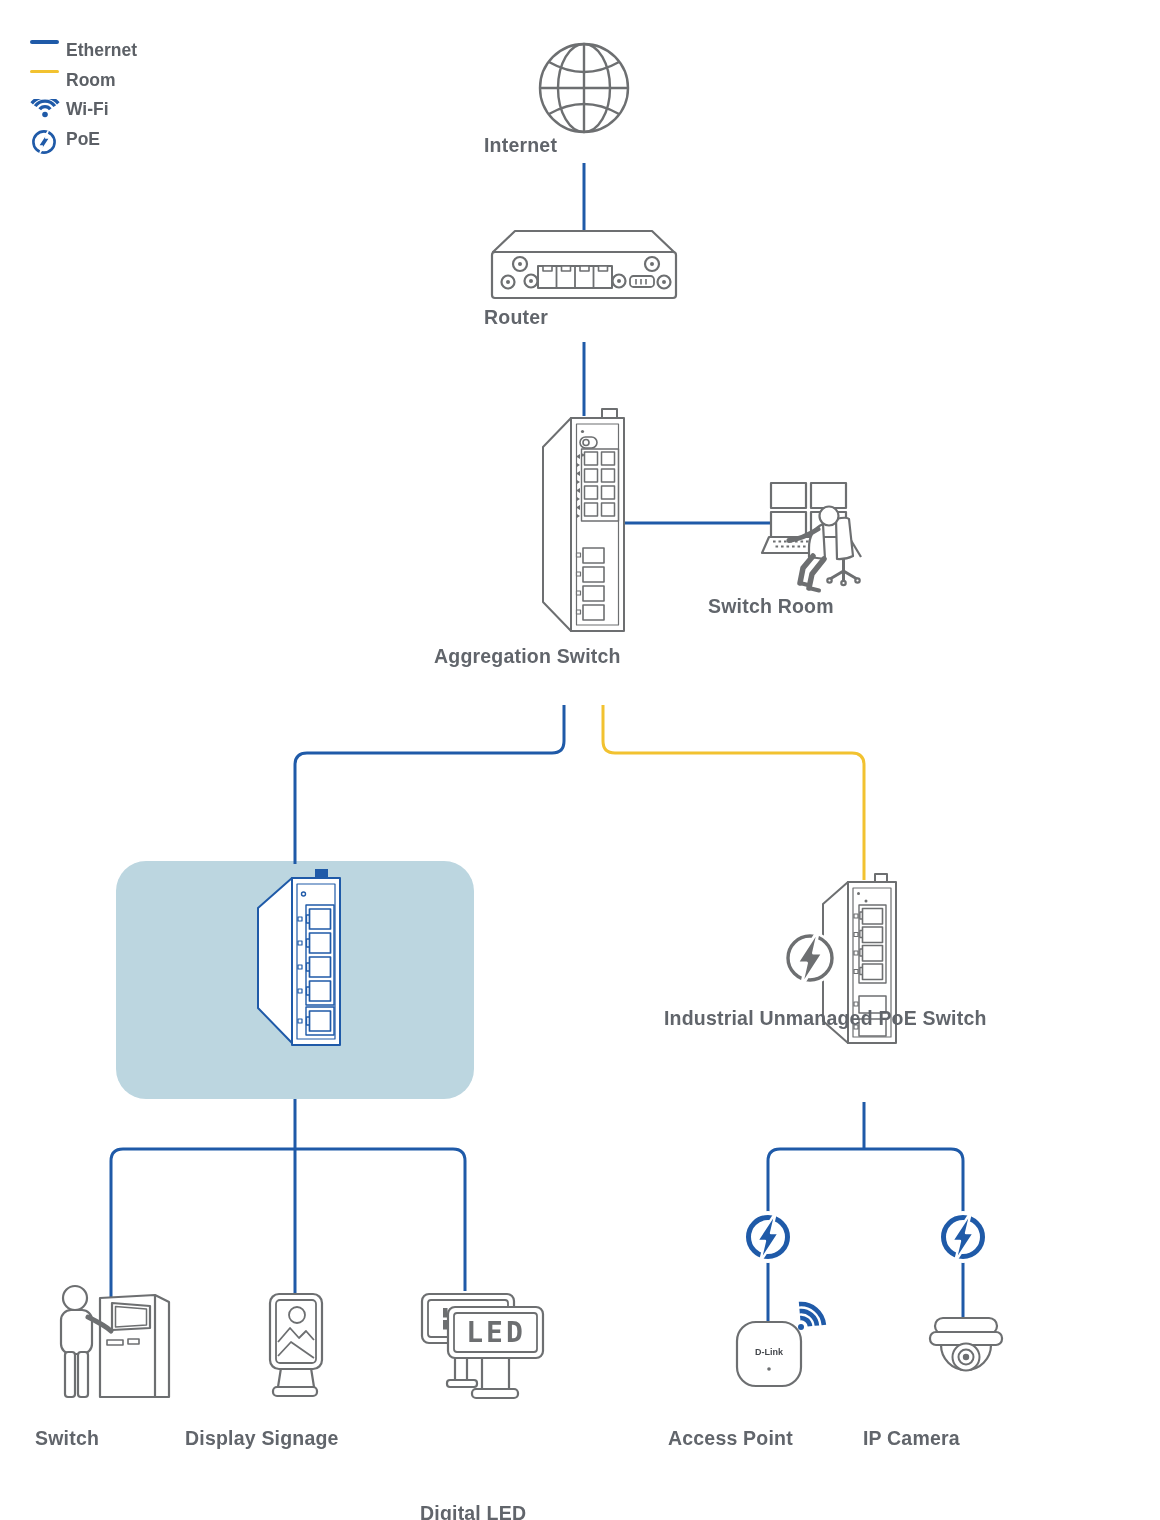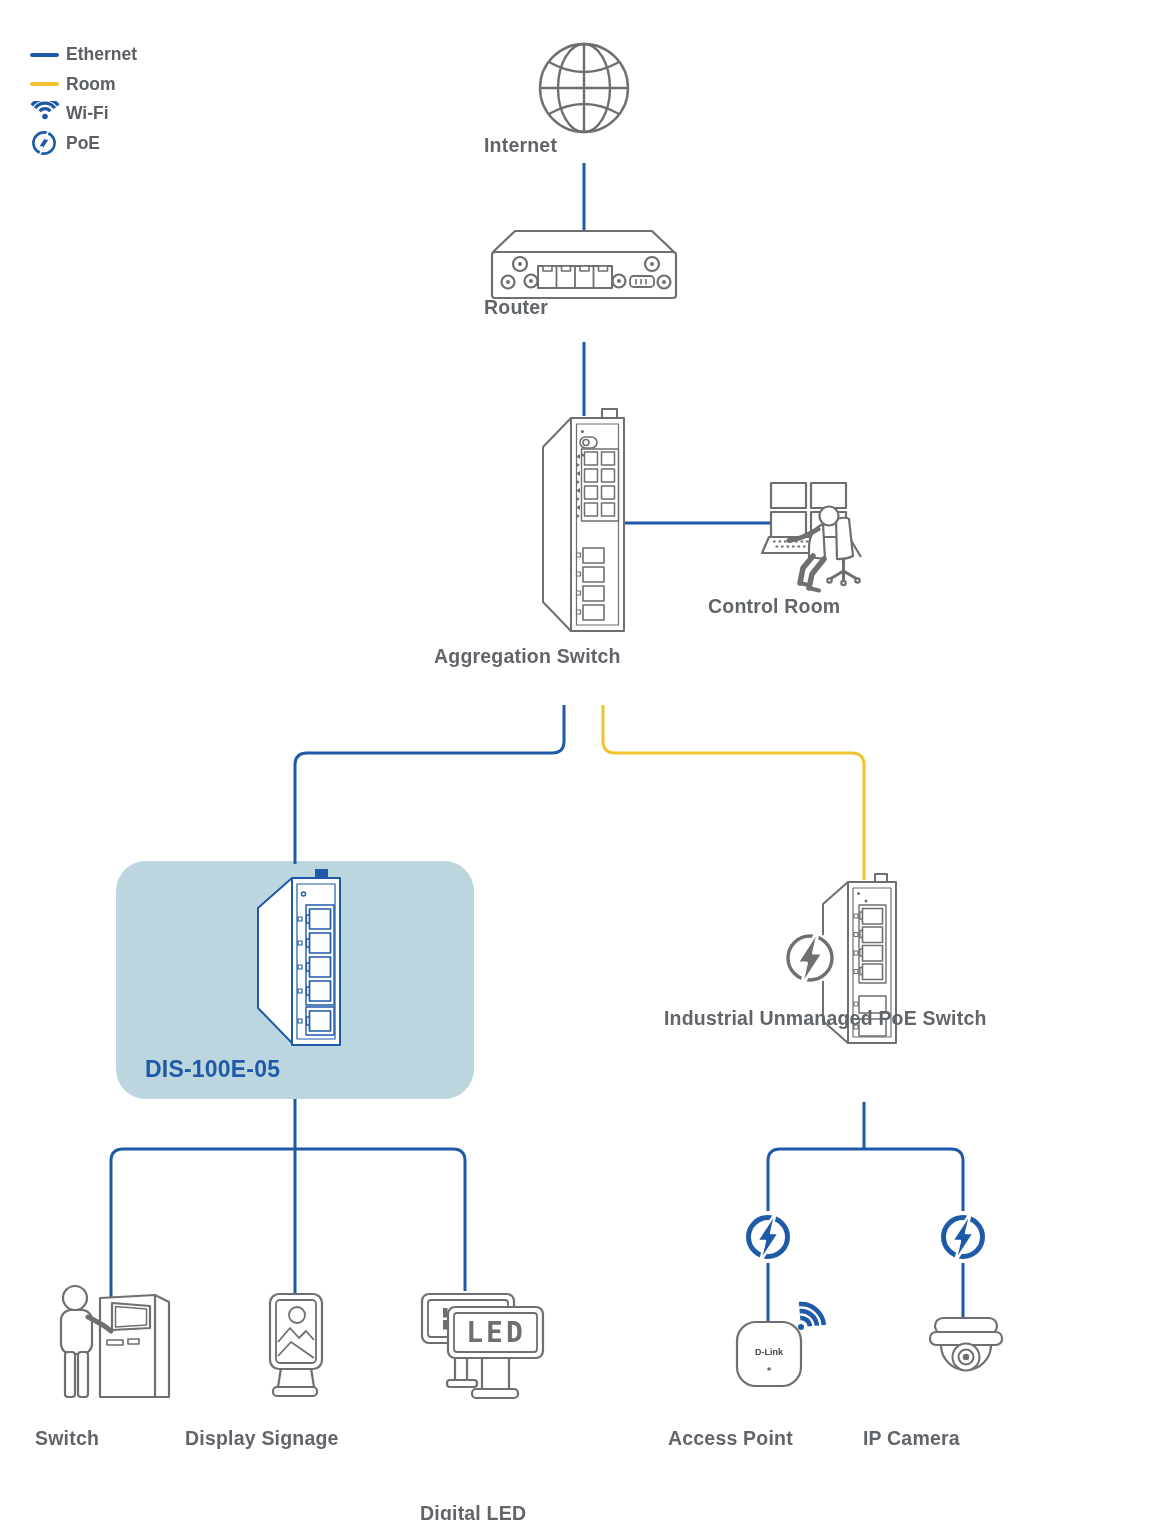--- a/index.html
+++ b/index.html
@@ -7,21 +7,21 @@
     position:relative;width:1160px;height:1520px;background:#ffffff;overflow:hidden;
     font-family:"Liberation Sans","DejaVu Sans",sans-serif;
   }
   svg.layer{position:absolute;left:0;top:0;width:1160px;height:1520px;}
   .lbl{
     position:absolute;text-align:left;font-weight:700;font-size:19.5px;
     color:#61656b;letter-spacing:.2px;line-height:1.2;
   }
   .lbl-blue{color:#1f5aa8;font-size:23px;}
   .legend{position:absolute;left:30px;top:40px;}
-  .lrow{display:flex;align-items:center;height:29.5px;}
+  .lrow{display:flex;align-items:flex-start;height:29.5px;}
   .lico{width:36px;display:flex;align-items:center;justify-content:flex-start;}
   .lswatch{width:29px;height:3.6px;border-radius:2px;}
   .ltext{font-weight:700;font-size:17.5px;color:#5c6066;}
 </style>
 </head>
 <body>
 
 <div class="canvas">
 
   <svg class="layer" viewBox="0 0 1160 1520">
@@ -307,24 +307,23 @@
         <svg width="30" height="26" viewBox="0 0 30 26" style="display:block">
           <circle cx="14" cy="13" r="10.6" fill="none" stroke="#1f5aa8" stroke-width="2.6"></circle>
           <polygon points="18.2,1.8 8.2,17 12.4,17 9.8,24.2 19.8,9 15.6,9" fill="#1f5aa8" stroke="#ffffff" stroke-width="1.4" stroke-linejoin="round"></polygon>
         </svg>
       </span>
       <span class="ltext">PoE</span>
     </div>
   </div>
 
   <div class="lbl" style="left:484px;top:134px;width:200px">Internet</div>
-  <div class="lbl" style="left:484px;top:296px;width:200px">Router</div>
-  <div class="lbl" style="left:708px;top:595px;width:220px">Control Room</div>
+  <div class="lbl" style="left:484px;top:306px;width:200px">Router</div>
+  <div class="lbl" style="left:708px;top:595px;width:220px">Switch Room</div>
   <div class="lbl" style="left:434px;top:645px;width:300px">Aggregation Switch</div>
-  <div class="lbl lbl-blue" style="left:145px;top:1056px;width:300px">DIS-100E-05</div>
   <div class="lbl" style="left:664px;top:1007px;width:400px">Industrial Unmanaged PoE Switch</div>
   <div class="lbl" style="left:35px;top:1427px;width:160px">Switch</div>
   <div class="lbl" style="left:185px;top:1427px;width:220px">Display Signage</div>
   <div class="lbl" style="left:420px;top:1502px;width:150px">Digital LED Display</div>
   <div class="lbl" style="left:668px;top:1427px;width:200px">Access Point</div>
   <div class="lbl" style="left:863px;top:1427px;width:200px">IP Camera</div>
 
 </div>
 
 </body></html>

